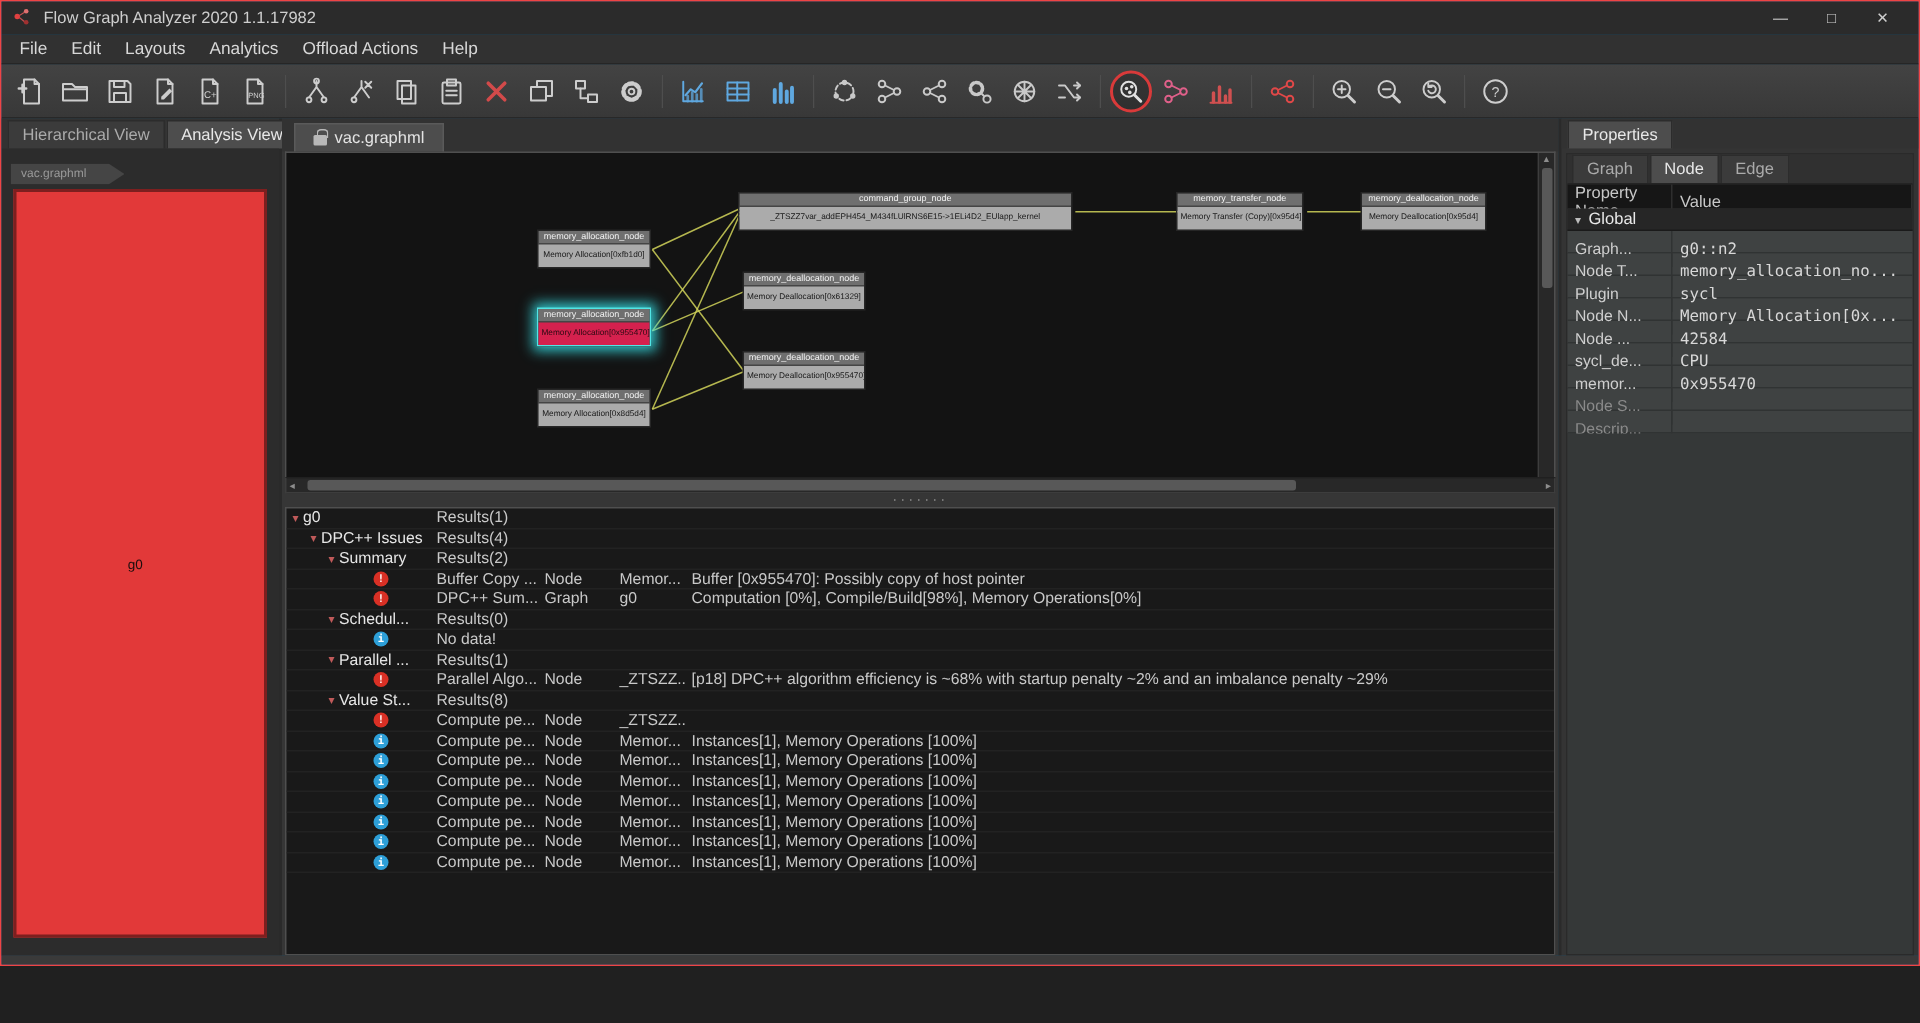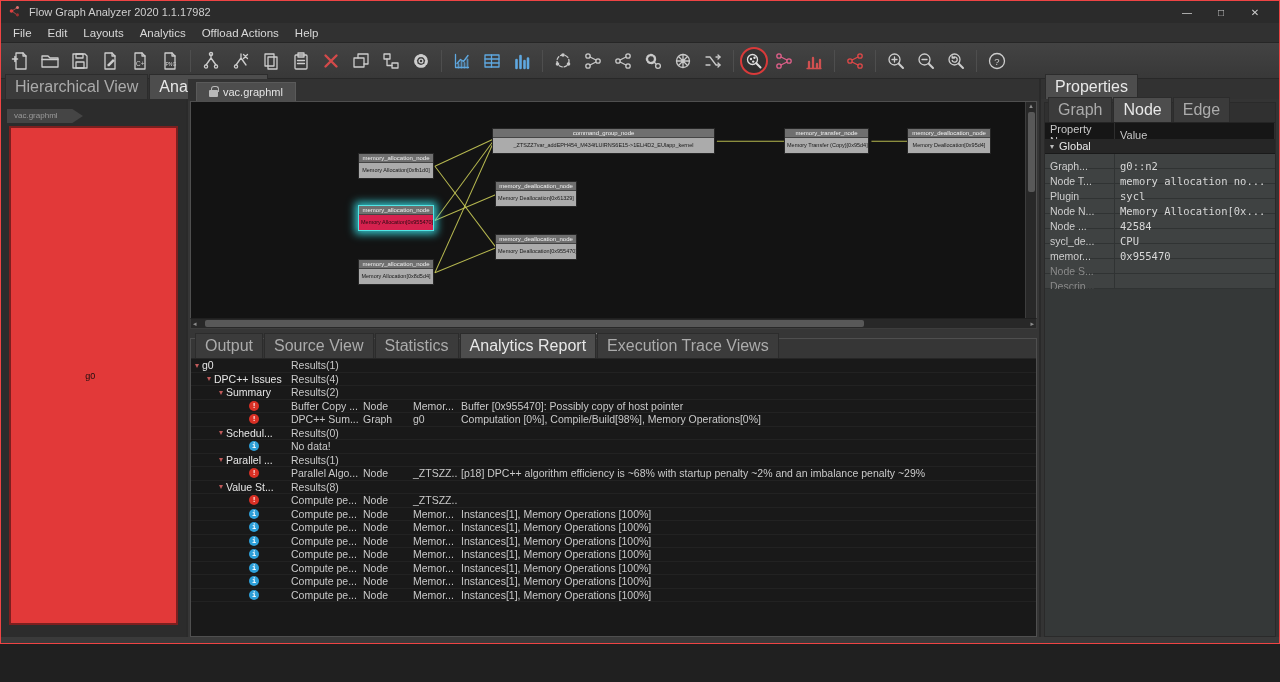--- a/index.html
+++ b/index.html
@@ -21,21 +21,21 @@
   
   .toolbar { height:36px; background:linear-gradient(#434343,#383838); display:flex; align-items:center; padding:0 5px; gap:2px; border-bottom:1px solid #282828; }
   .tb-btn { width:28px; height:28px; display:flex; align-items:center; justify-content:center; border-radius:3px; flex:0 0 auto; }
   .tb-btn svg { width:20px; height:20px; display:block; }
   .tb-btn.active { border:2px solid #d93a3a; border-radius:50%; background:rgba(0,0,0,.18); }
   .tb-sep { width:1px; height:22px; background:#292929; border-right:1px solid #4e4e4e; margin:0 4px; flex:0 0 auto; }
   
   .content { position:absolute; top:78px; left:0; right:0; bottom:6px; display:flex; }
   .bottom-strip { position:absolute; left:0; right:0; bottom:0; height:6px; background:#3a3a3a; }
   .tabs-row { display:flex; height:20px; background:#323232; align-items:flex-end; padding-left:4px; gap:1px; }
-  .tab { padding:3px 9px 3px 9px; font-size:16px; background:#3b3b3b; color:#ababab; border:1px solid #2c2c2c; border-bottom:none; white-space:nowrap; }
+  .tab { padding:3px 9px 3px 9px; font-size:11px; background:#3b3b3b; color:#ababab; border:1px solid #2c2c2c; border-bottom:none; white-space:nowrap; }
   .tab.active { background:#4d4d4d; color:#e8e8e8; }
   
   .left-panel { width:187px; display:flex; flex-direction:column; background:#343434; border-right:2px solid #2a2a2a; }
   .minimap-area { flex:1; background:#2c2c2c; display:flex; flex-direction:column; padding:4px 6px 0 6px; }
   .graphml-chip { width:76px; height:14px; background:#454545; color:#9a9a9a; font-size:8px; line-height:14px; padding-left:7px; margin:6px 0 3px 0;
     clip-path:polygon(0 0, 86% 0, 100% 50%, 86% 100%, 0 100%); }
   .minimap-box { flex:1; margin:0 2px 12px 2px; background:#e23939; border:2px solid #7d1f1f; position:relative; }
   .minimap-label { position:absolute; left:48%; top:50%; transform:translate(-50%,-50%); font-size:9px; color:#1d0e0e; }
   
   .center { flex:1; min-width:0; display:flex; flex-direction:column; background:#363636; }
@@ -415,27 +415,20 @@
         <span>◂</span>
         <div class="hthumb"></div>
         <span>▸</span>
       </div>
 
       <div class="splitter">
         <span>·······</span>
       </div>
 
       <div class="bottom-panel">
-        <div class="bp-tabs" id="bottom-tabs">
-            <div class="tab">Output</div>
-            <div class="tab">Source View</div>
-            <div class="tab">Statistics</div>
-            <div class="tab active">Analytics Report</div>
-            <div class="tab">Execution Trace Views</div>
-          </div>
         <div id="bt-rows">
             <div class="bt-row">
               <div class="sev-cell" style="padding-left: 4px;">
                 <span class="expander">▾</span>
                 <span class="sev-label">g0</span>
               </div>
               <div class="bt-cell">Results(1)</div>
               <div class="bt-cell"></div>
               <div class="bt-cell"></div>
               <div class="bt-cell"></div>

